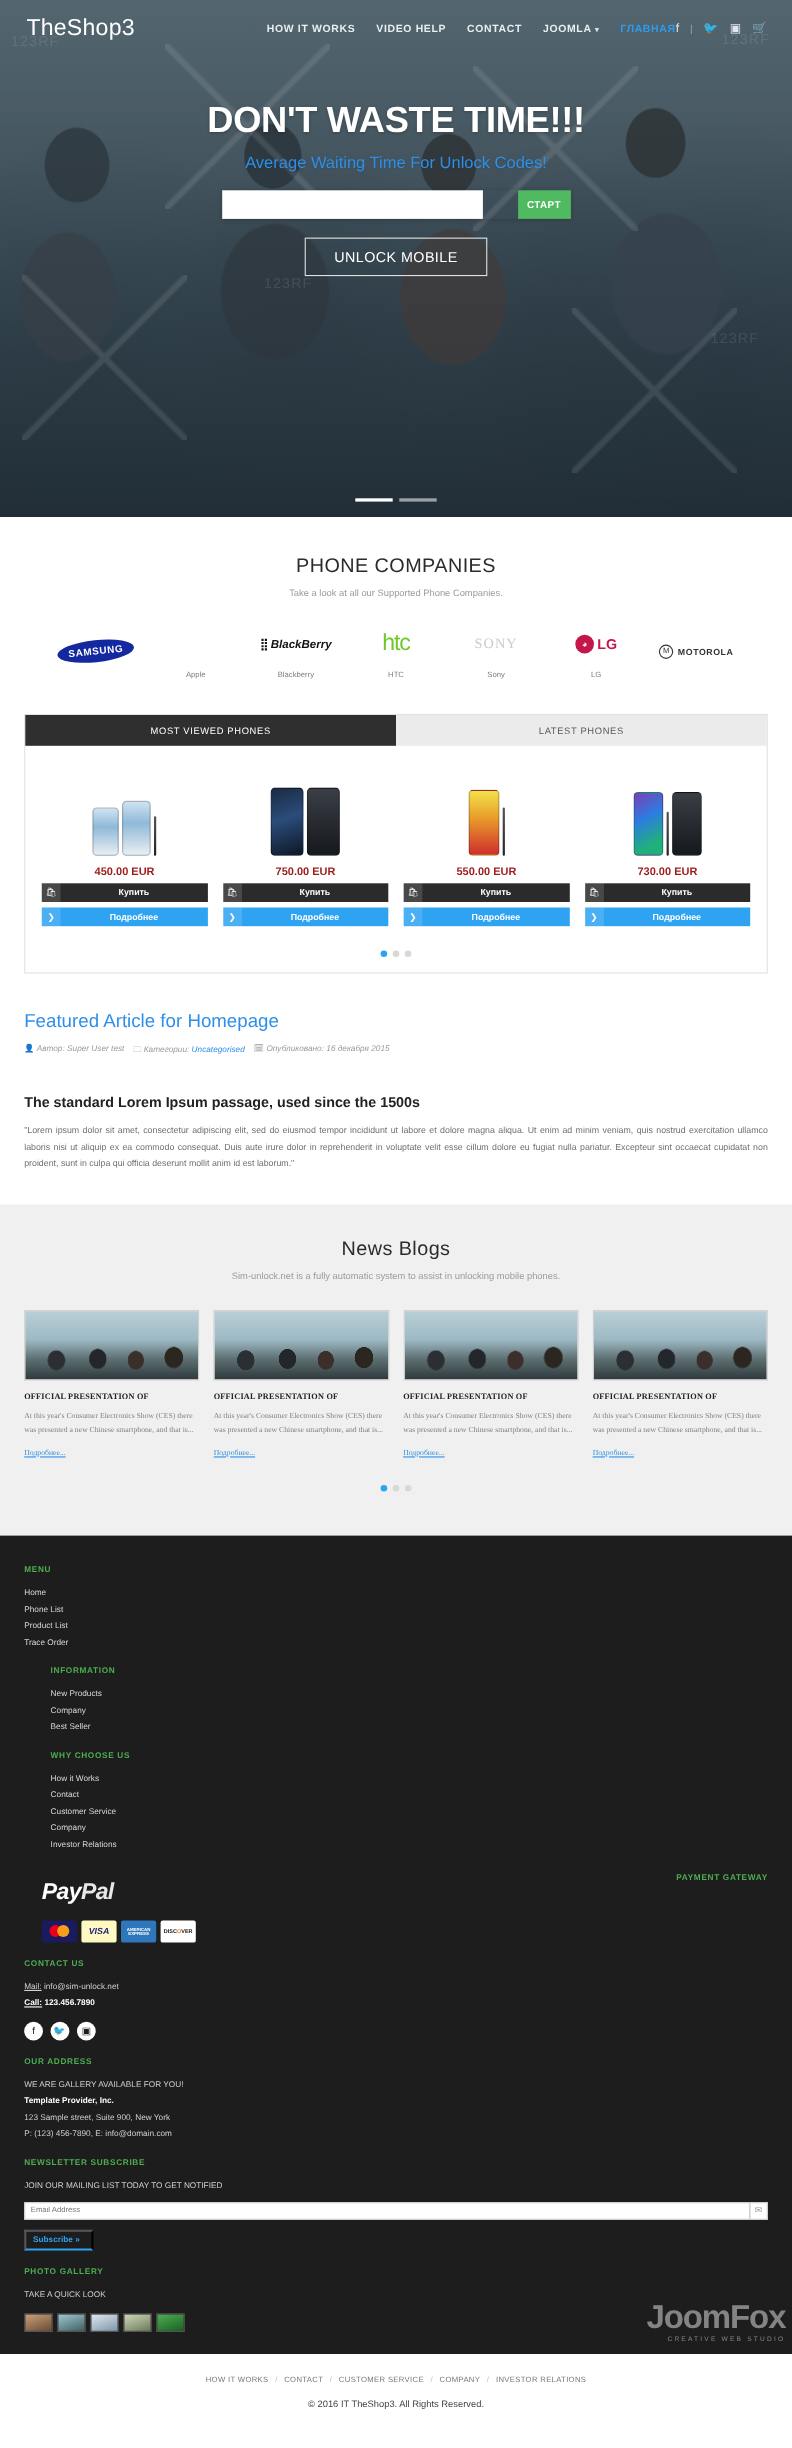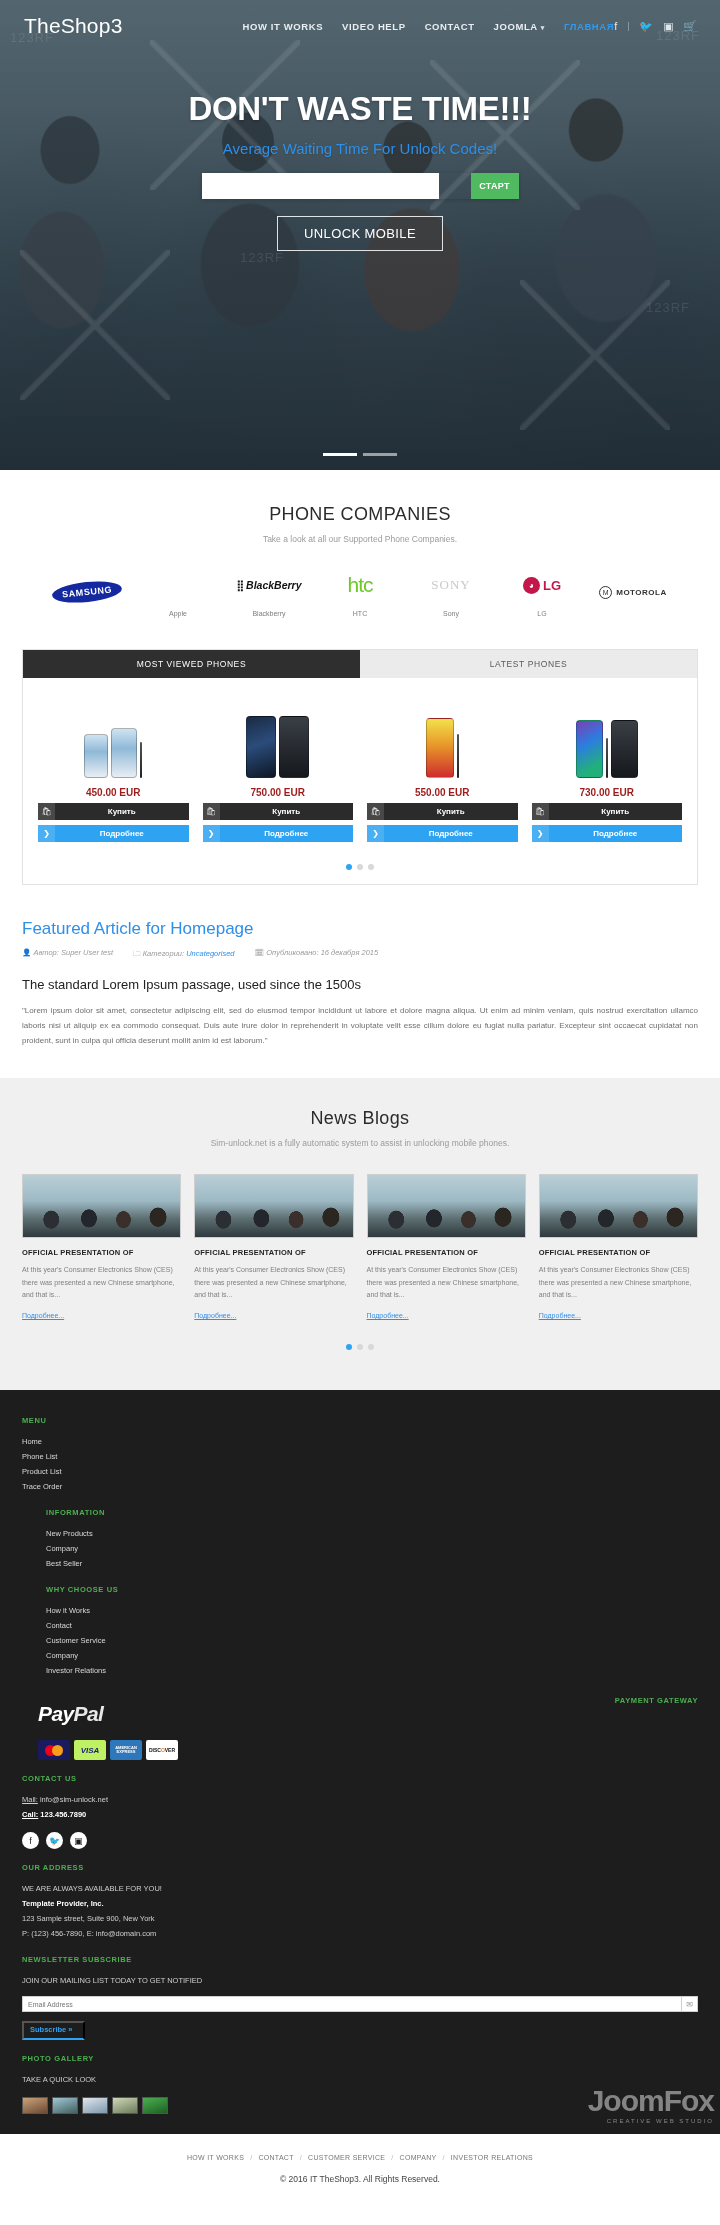--- a/index.html
+++ b/index.html
@@ -166,31 +166,31 @@
     background:rgba(255,255,255,.14);
   }
   .btn-lbl { flex:1; text-align:center; color:#fff; font-size:8px; font-weight:700; }
   .carousel-dots { display:flex; gap:5px; justify-content:center; padding:22px 0 14px; }
   .carousel-dots i { width:6px; height:6px; border-radius:50%; background:#d8d8d8; display:block; }
   .carousel-dots i.on { background:#2ea3f2; }
 
   
   .article { padding:34px 22px 30px; }
   .article h2 { color:#2e8fe8; font-size:17px; font-weight:400; }
-  .meta { display:flex; gap:20px; margin-top:9px; color:#9a9a9a; font-size:7.5px; font-style:italic; }
+  .meta { display:flex; gap:8px; margin-top:9px; color:#9a9a9a; font-size:7.5px; font-style:italic; }
   .meta em { font-style:italic; }
   .meta .lnk { color:#2e8fe8; }
   .meta .gl { font-style:normal; }
-  .article h3 { font-size:13px; margin-top:16px; color:#222; font-weight:400; }
+  .article h3 { font-size:13px; margin-top:33px; color:#222; font-weight:700; }
   .article p { margin-top:12px; font-size:8px; line-height:1.85; color:#6f6f6f; text-align:justify; }
 
   
   .news { background:#f0f0f0; padding:30px 22px 26px; text-align:center; }
   .news-grid { display:flex; gap:13px; margin-top:26px; text-align:left; }
-  .news-card { flex:1; }
+  .news-card { flex:1;font-family:Liberation Serif, serif; }
   .news-img {
     height:64px; border:1px solid #cfcfcf;
     background:
       radial-gradient(ellipse 14px 16px at 18% 72%, #2b2f33 55%, transparent 58%),
       radial-gradient(ellipse 14px 16px at 42% 70%, #23272b 55%, transparent 58%),
       radial-gradient(ellipse 13px 15px at 64% 72%, #3a2f2a 55%, transparent 58%),
       radial-gradient(ellipse 15px 17px at 86% 68%, #2c2620 55%, transparent 58%),
       linear-gradient(180deg,#b9cfd6 0%,#9db9c4 42%,#5d6f72 70%,#2f3a3d 100%);
   }
   .news-ttl { font-size:7.5px; font-weight:700; margin-top:10px; letter-spacing:.2px; color:#222; }
@@ -210,21 +210,21 @@
     display:inline-block; font-size:21px; font-weight:700; font-style:italic;
     letter-spacing:-.6px; margin:10px 0 4px 16px;
   }
   .paypal .a { color:#fff; } .paypal .b { color:#e8e8e8; }
   .cards-row { display:flex; gap:4px; margin:10px 0 0 16px; }
   .cc { width:32px; height:20px; border-radius:2px; display:flex; align-items:center;
         justify-content:center; font-size:5.5px; font-weight:700; color:#fff; }
   .cc.mc { background:#1a1a5e; }
   .cc.mc .o1,.cc.mc .o2 { width:11px; height:11px; border-radius:50%; }
   .cc.mc .o1 { background:#eb001b; } .cc.mc .o2 { background:#f79e1b; margin-left:-4px; }
-  .cc.visa { background:#bef264; color:#1a1f71; font-size:8px; font-style:italic; }
+  .cc.visa { background:#fef9c3; color:#1a1f71; font-size:8px; font-style:italic; }
   .cc.amex { background:#2e77bb; font-size:4px; text-align:center; line-height:1.1; }
   .cc.disc { background:#fff; color:#111; font-size:5px; }
   .cc.disc b { color:#f58220; }
   .f-text { font-size:7.5px; color:#cfcfcf; padding:3px 0; }
   .f-text u { text-decoration:underline; }
   .f-text b { color:#fff; }
   .soc-row { display:flex; gap:7px; margin:10px 0 14px 0; }
   .soc {
     width:17px; height:17px; border-radius:50%; background:#fff; color:#1d1d1d;
     display:flex; align-items:center; justify-content:center; font-size:9px; cursor:pointer;
@@ -548,21 +548,21 @@
       <div class="f-text"><b><u>Call:</u> <span>123.456.7890</span></b></div>
       <div class="soc-row">
         <div class="soc">f</div>
         <div class="soc">🐦</div>
         <div class="soc">▣</div>
       </div>
     </div>
 
     <div class="f-block">
       <div class="f-head">OUR ADDRESS</div>
-      <div class="f-text">WE ARE ALWAYS AVAILABLE FOR YOU!</div>
+      <div class="f-text">WE ARE GALLERY AVAILABLE FOR YOU!</div>
       <div class="f-text"><b>Template Provider, Inc.</b></div>
       <div class="f-text">123 Sample street, Suite 900, New York</div>
       <div class="f-text">P: (123) 456-7890, E: info@domain.com</div>
     </div>
 
     <div class="f-block">
       <div class="f-head">NEWSLETTER SUBSCRIBE</div>
       <div class="f-text">JOIN OUR MAILING LIST TODAY TO GET NOTIFIED</div>
       <div class="news-form">
         <input class="news-input" type="text" placeholder="Email Address" style="">

